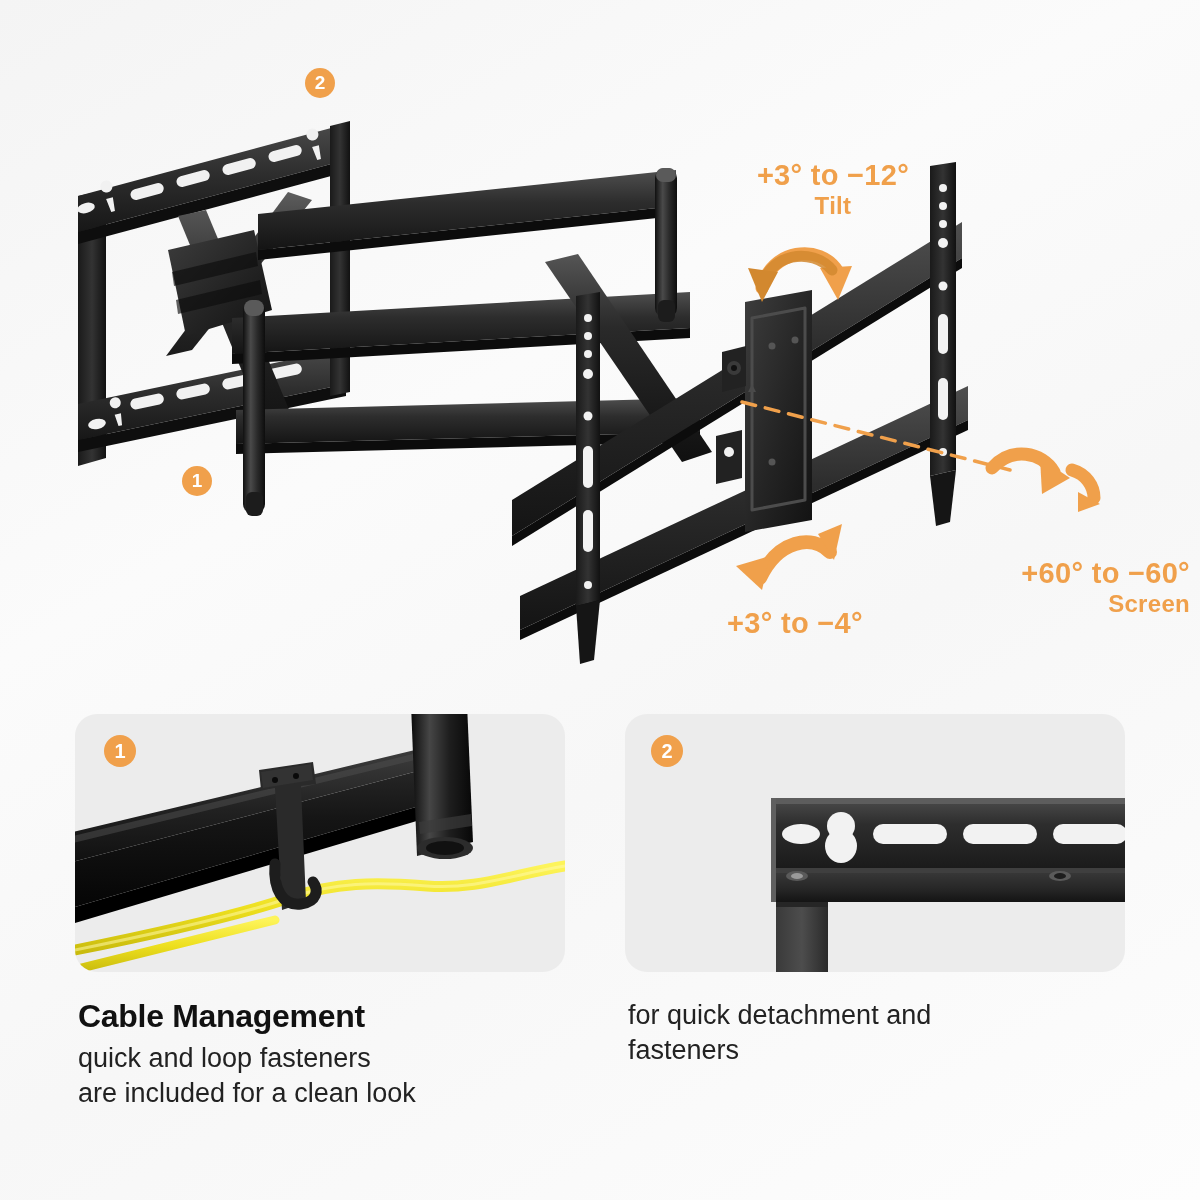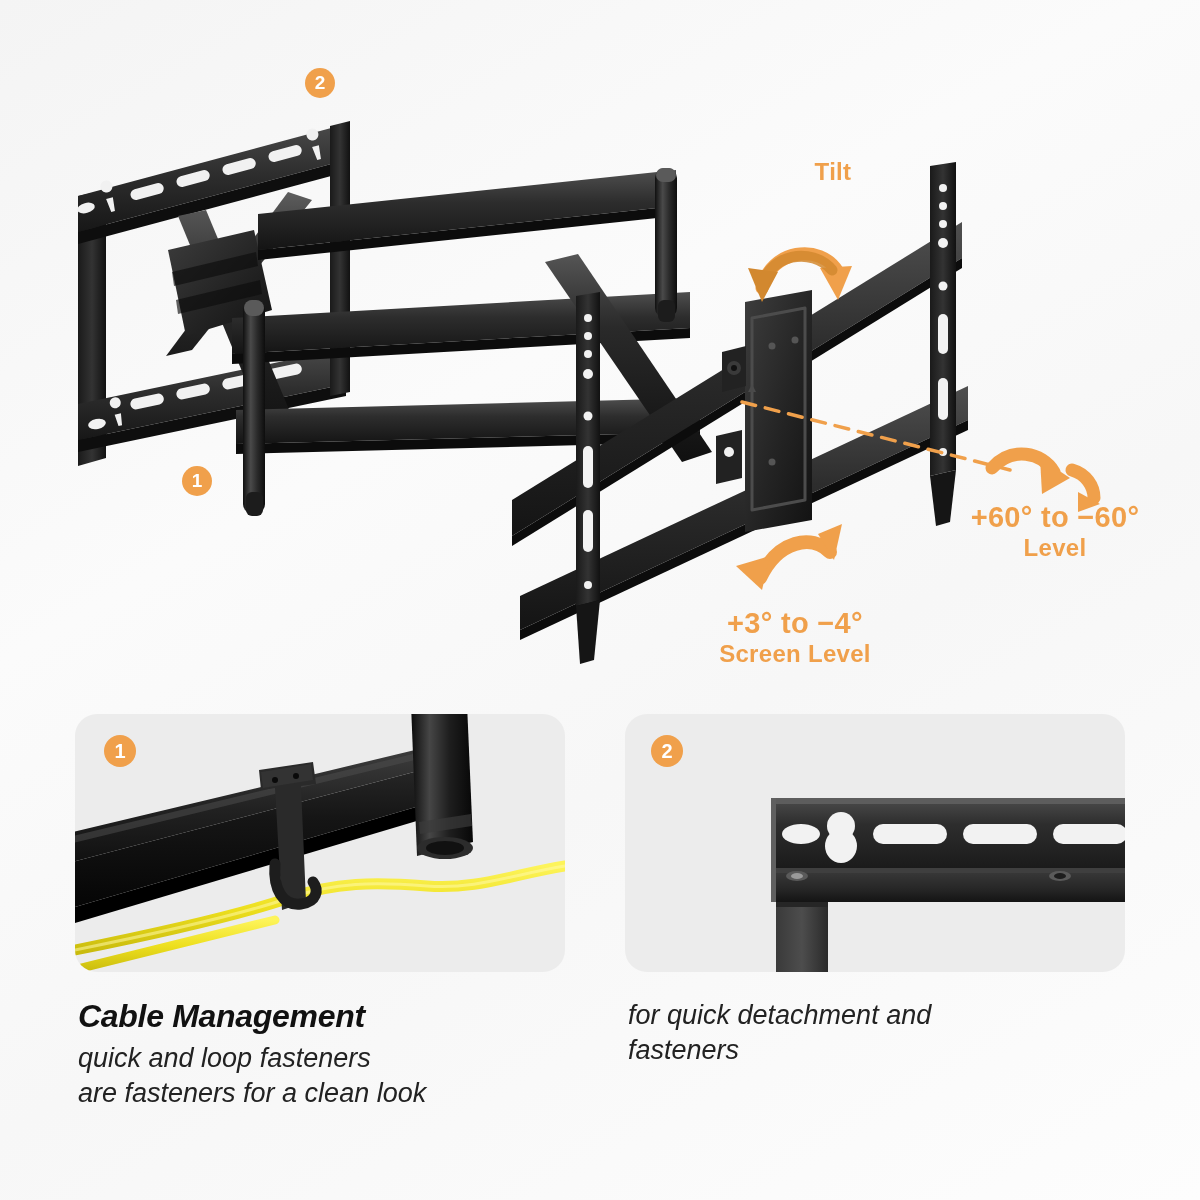--- a/index.html
+++ b/index.html
@@ -36,21 +36,21 @@
     font-weight: bold;
     text-align: center;
     line-height: 1.18;
     letter-spacing: 0.3px;
     white-space: nowrap;
   }
   .anno .l1 { display:block; font-size: 29px; }
   .anno .l2 { display:block; font-size: 24px; }
 
   #anno-tilt  { left: 688px; top: 158px; width: 290px; }
-  #anno-swivel{ left: 920px; top: 500px; width: 270px; }
+  #anno-swivel{ left: 920px; top: 556px; width: 270px; text-align: right; }
   #anno-level { left: 640px; top: 606px; width: 310px; }
 
   
   .badge {
     position: absolute;
     border-radius: 50%;
     background: #f0a04b;
     color: #ffffff;
     font-weight: bold;
     display: flex;
@@ -68,21 +68,21 @@
     position: absolute;
     background: #ececec;
     border-radius: 22px;
     overflow: hidden;
   }
   #panel-left  { left: 75px;  top: 714px; width: 490px; height: 258px; }
   #panel-right { left: 625px; top: 714px; width: 500px; height: 258px; }
   .panel svg { position:absolute; left:0; top:0; }
 
   
-  .caption { position: absolute; font-style: italic; }
+  .caption { position: absolute; }
   .caption .title {
     font-size: 32px;
     font-weight: bold;
     color: #111111;
     letter-spacing: -0.3px;
     margin: 0 0 6px 0;
     white-space: nowrap;
   }
   .caption .body {
     font-size: 27px;
@@ -277,29 +277,29 @@
       <g>
         <path d="M992,468 C1012,446 1042,452 1054,472" fill="none" stroke="#f0a04b" stroke-width="13" stroke-linecap="round"></path>
         <path d="M1040,458 L1070,478 L1042,494 Z" fill="#f0a04b"></path>
         <path d="M1072,470 C1086,474 1094,486 1094,498" fill="none" stroke="#f0a04b" stroke-width="13" stroke-linecap="round"></path>
         <path d="M1078,492 L1100,504 L1078,512 Z" fill="#f0a04b"></path>
       </g>
     </svg>
   </div>
 
   <div class="anno" id="anno-tilt">
+    <span class="l1">+3° to −12°</span>
     <span class="l2">Tilt</span>
   </div>
   <div class="anno" id="anno-swivel">
     <span class="l1">+60° to −60°</span>
-    <span class="l2">Level</span>
+    <span class="l2">Screen</span>
   </div>
   <div class="anno" id="anno-level">
     <span class="l1">+3° to −4°</span>
-    <span class="l2">Screen Level</span>
   </div>
 
   <div class="badge" id="badge-hero-2">2</div>
   <div class="badge" id="badge-hero-1">1</div>
 
   <div class="panel" id="panel-left">
     <svg width="490" height="258" viewBox="0 0 490 258" xmlns="http://www.w3.org/2000/svg">
       <defs>
         <linearGradient id="armTop" x1="0" y1="0" x2="0" y2="1">
           <stop offset="0%" stop-color="#3c3c3c"></stop>
@@ -405,20 +405,20 @@
       </g>
 
       <rect x="151" y="188" width="52" height="80" fill="url(#postGrad)"></rect>
       <rect x="151" y="188" width="52" height="5" fill="#262626"></rect>
     </svg>
   </div>
   <div class="badge" id="badge-panel-2">2</div>
 
   <div class="caption" id="caption-left">
     <p class="title">Cable Management</p>
-    <p class="body"><span>quick and loop fasteners</span><br><span>are fasteners for a clean look</span></p>
+    <p class="body"><span>quick and loop fasteners</span><br><span>are included for a clean look</span></p>
   </div>
 
   <div class="caption" id="caption-right">
     <p class="body"><span>for quick detachment and</span><br><span>fasteners</span></p>
   </div>
 
 </div>
 
 </body></html>

